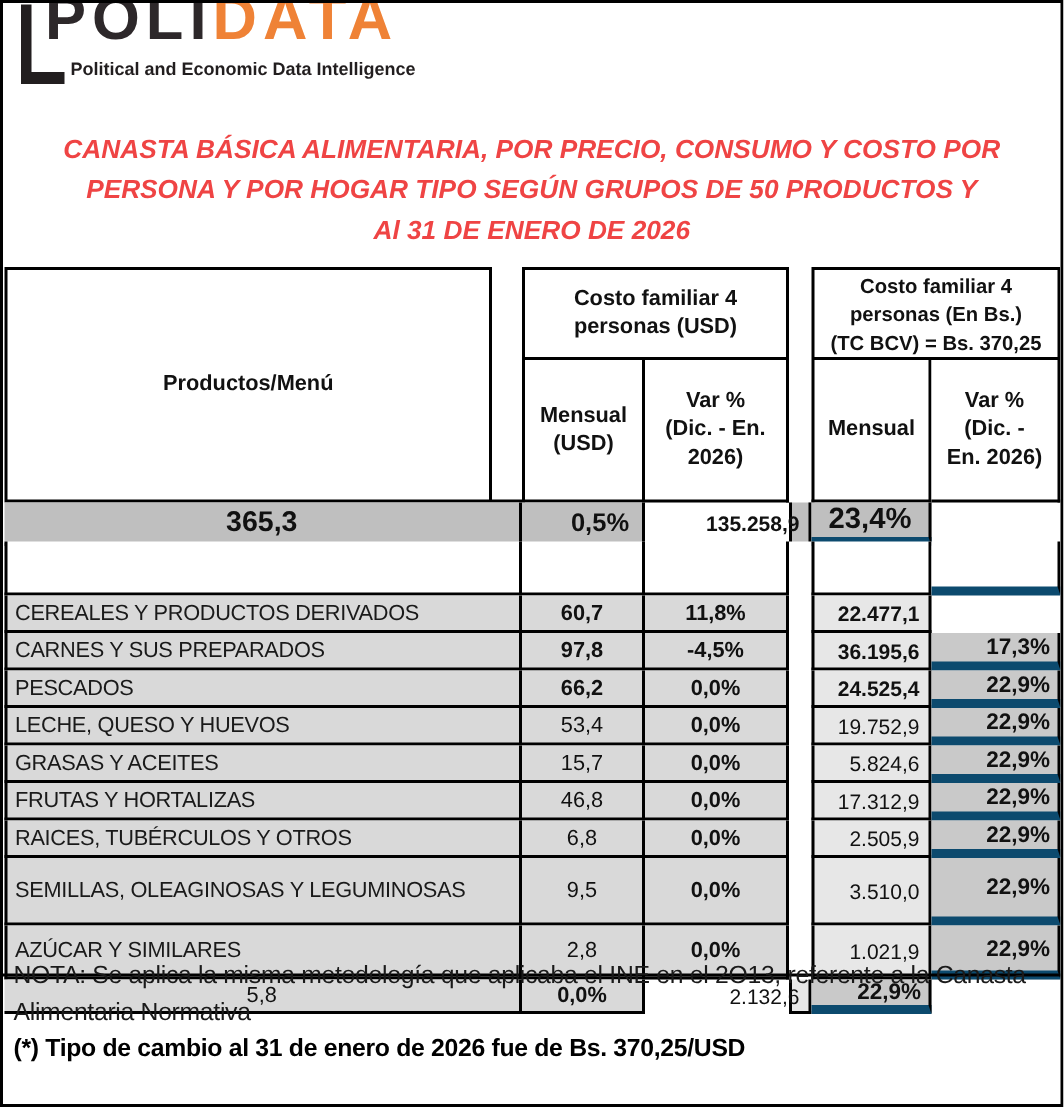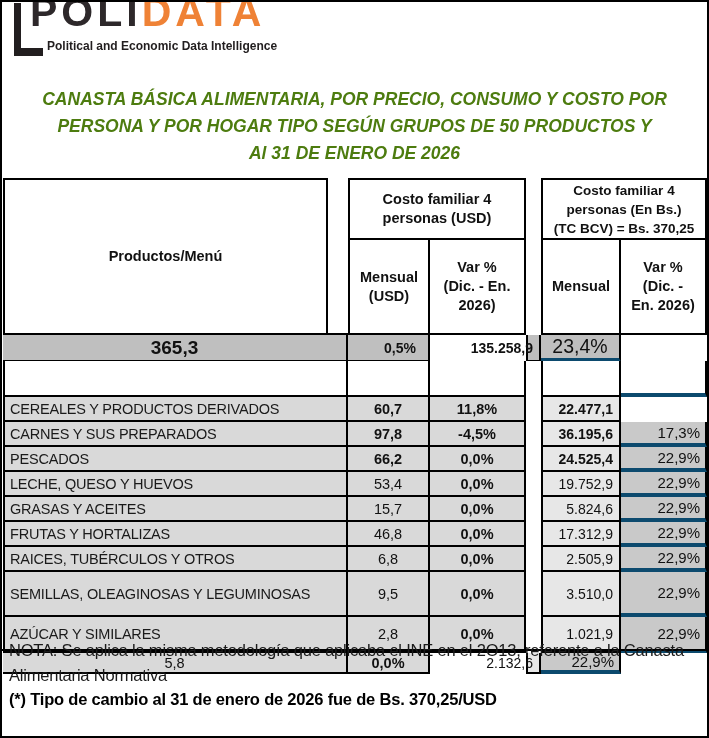--- a/index.html
+++ b/index.html
@@ -15,21 +15,21 @@
              border-left:7px solid #221e1f; border-bottom:8px solid #221e1f; }
   .brand { position:absolute; left:16px; top:-13px; font-size:41px; font-weight:bold;
            letter-spacing:4px; color:#2d282a; white-space:nowrap; }
   .brand .orange { color:#EF8236; }
   .tagline { position:absolute; left:33px; top:37px; font-size:12px; font-weight:bold;
              color:#221e1f; white-space:nowrap; }
 
   
   .title { position:absolute; top:84px; left:0; width:100%; text-align:center;
            font-weight:bold; font-style:italic; font-size:17.5px; line-height:27px;
-           white-space:pre-line; color:#4d7c0f; }
+           white-space:pre-line; color:#ef4444; }
 
   
   .tbl { position:absolute; left:1px; top:176px; width:704px; }
   .hgrid { display:grid; grid-template-columns:325px 20px 82px 96px 15px 80px 86px;
            grid-template-rows:62px 95px; }
   .rowgrid { display:grid; grid-template-columns:345px 82px 96px 15px 80px 86px; }
   .c { display:flex; align-items:center; box-sizing:border-box; white-space:pre-line; }
 
   
   .hc { justify-content:center; text-align:center; font-weight:bold; font-size:14.5px;
@@ -47,27 +47,27 @@
   
   .c-label { border-left:2px solid #000; border-right:2px solid #000; border-bottom:2px solid #000;
              background:#d9d9d9; padding-left:5px; font-size:14.5px; letter-spacing:-0.2px; color:#1a1a1a; }
   .c-usd   { border-right:2px solid #000; border-bottom:2px solid #000; background:#d9d9d9;
              justify-content:center; font-size:14.5px; }
   .c-usdv  { border-right:2px solid #000; border-bottom:2px solid #000; background:#d9d9d9;
              justify-content:center; font-weight:bold; font-size:14.5px; }
   .c-gap   { background:transparent; }
   .c-bs    { border-left:2px solid #000; border-right:2px solid #000; border-bottom:2px solid #000;
              background:#e7e7e7; justify-content:flex-end; padding-right:6px; font-size:14px; }
-  .c-bsv   { border-right:2px solid #000; border-bottom:4px solid #0c4a6e; background:#c9c9c9;
-             justify-content:flex-end; padding-right:5px; font-weight:normal; font-size:15px; }
+  .c-bsv   { border-right:2px solid #000; border-bottom:6px solid #0c4a6e; background:#c9c9c9;
+             justify-content:flex-end; padding-right:5px; font-weight:bold; font-size:15px; }
   .b { font-weight:bold; }
 
   .total .c-label { background:#bfbfbf; font-size:15.5px; }
   .total .c-usd   { background:#bfbfbf; font-weight:bold; font-size:19px; }
-  .total .c-usdv  { background:#bfbfbf; font-weight:bold; font-size:14px;padding-left:24px; }
+  .total .c-usdv  { background:#bfbfbf; font-weight:bold; font-size:17px;padding-left:24px; }
   .total .c-bs    { background:#bfbfbf; font-weight:bold; font-size:14px; }
   .total .c-bsv   { background:#bfbfbf; justify-content:center; font-size:19.5px; padding-right:0; }
   .empty > .c { background:#fff; }
 
   .h26{height:26px} .h24{height:36px} .h25{height:25px} .h45{height:45px} .h20{height:20px}
 
   .bottomline { position:absolute; left:0; right:0; top:647px; border-top:2px solid #000; }
 
   
   .footer { position:absolute; left:7px; top:636px; width:695px; }

